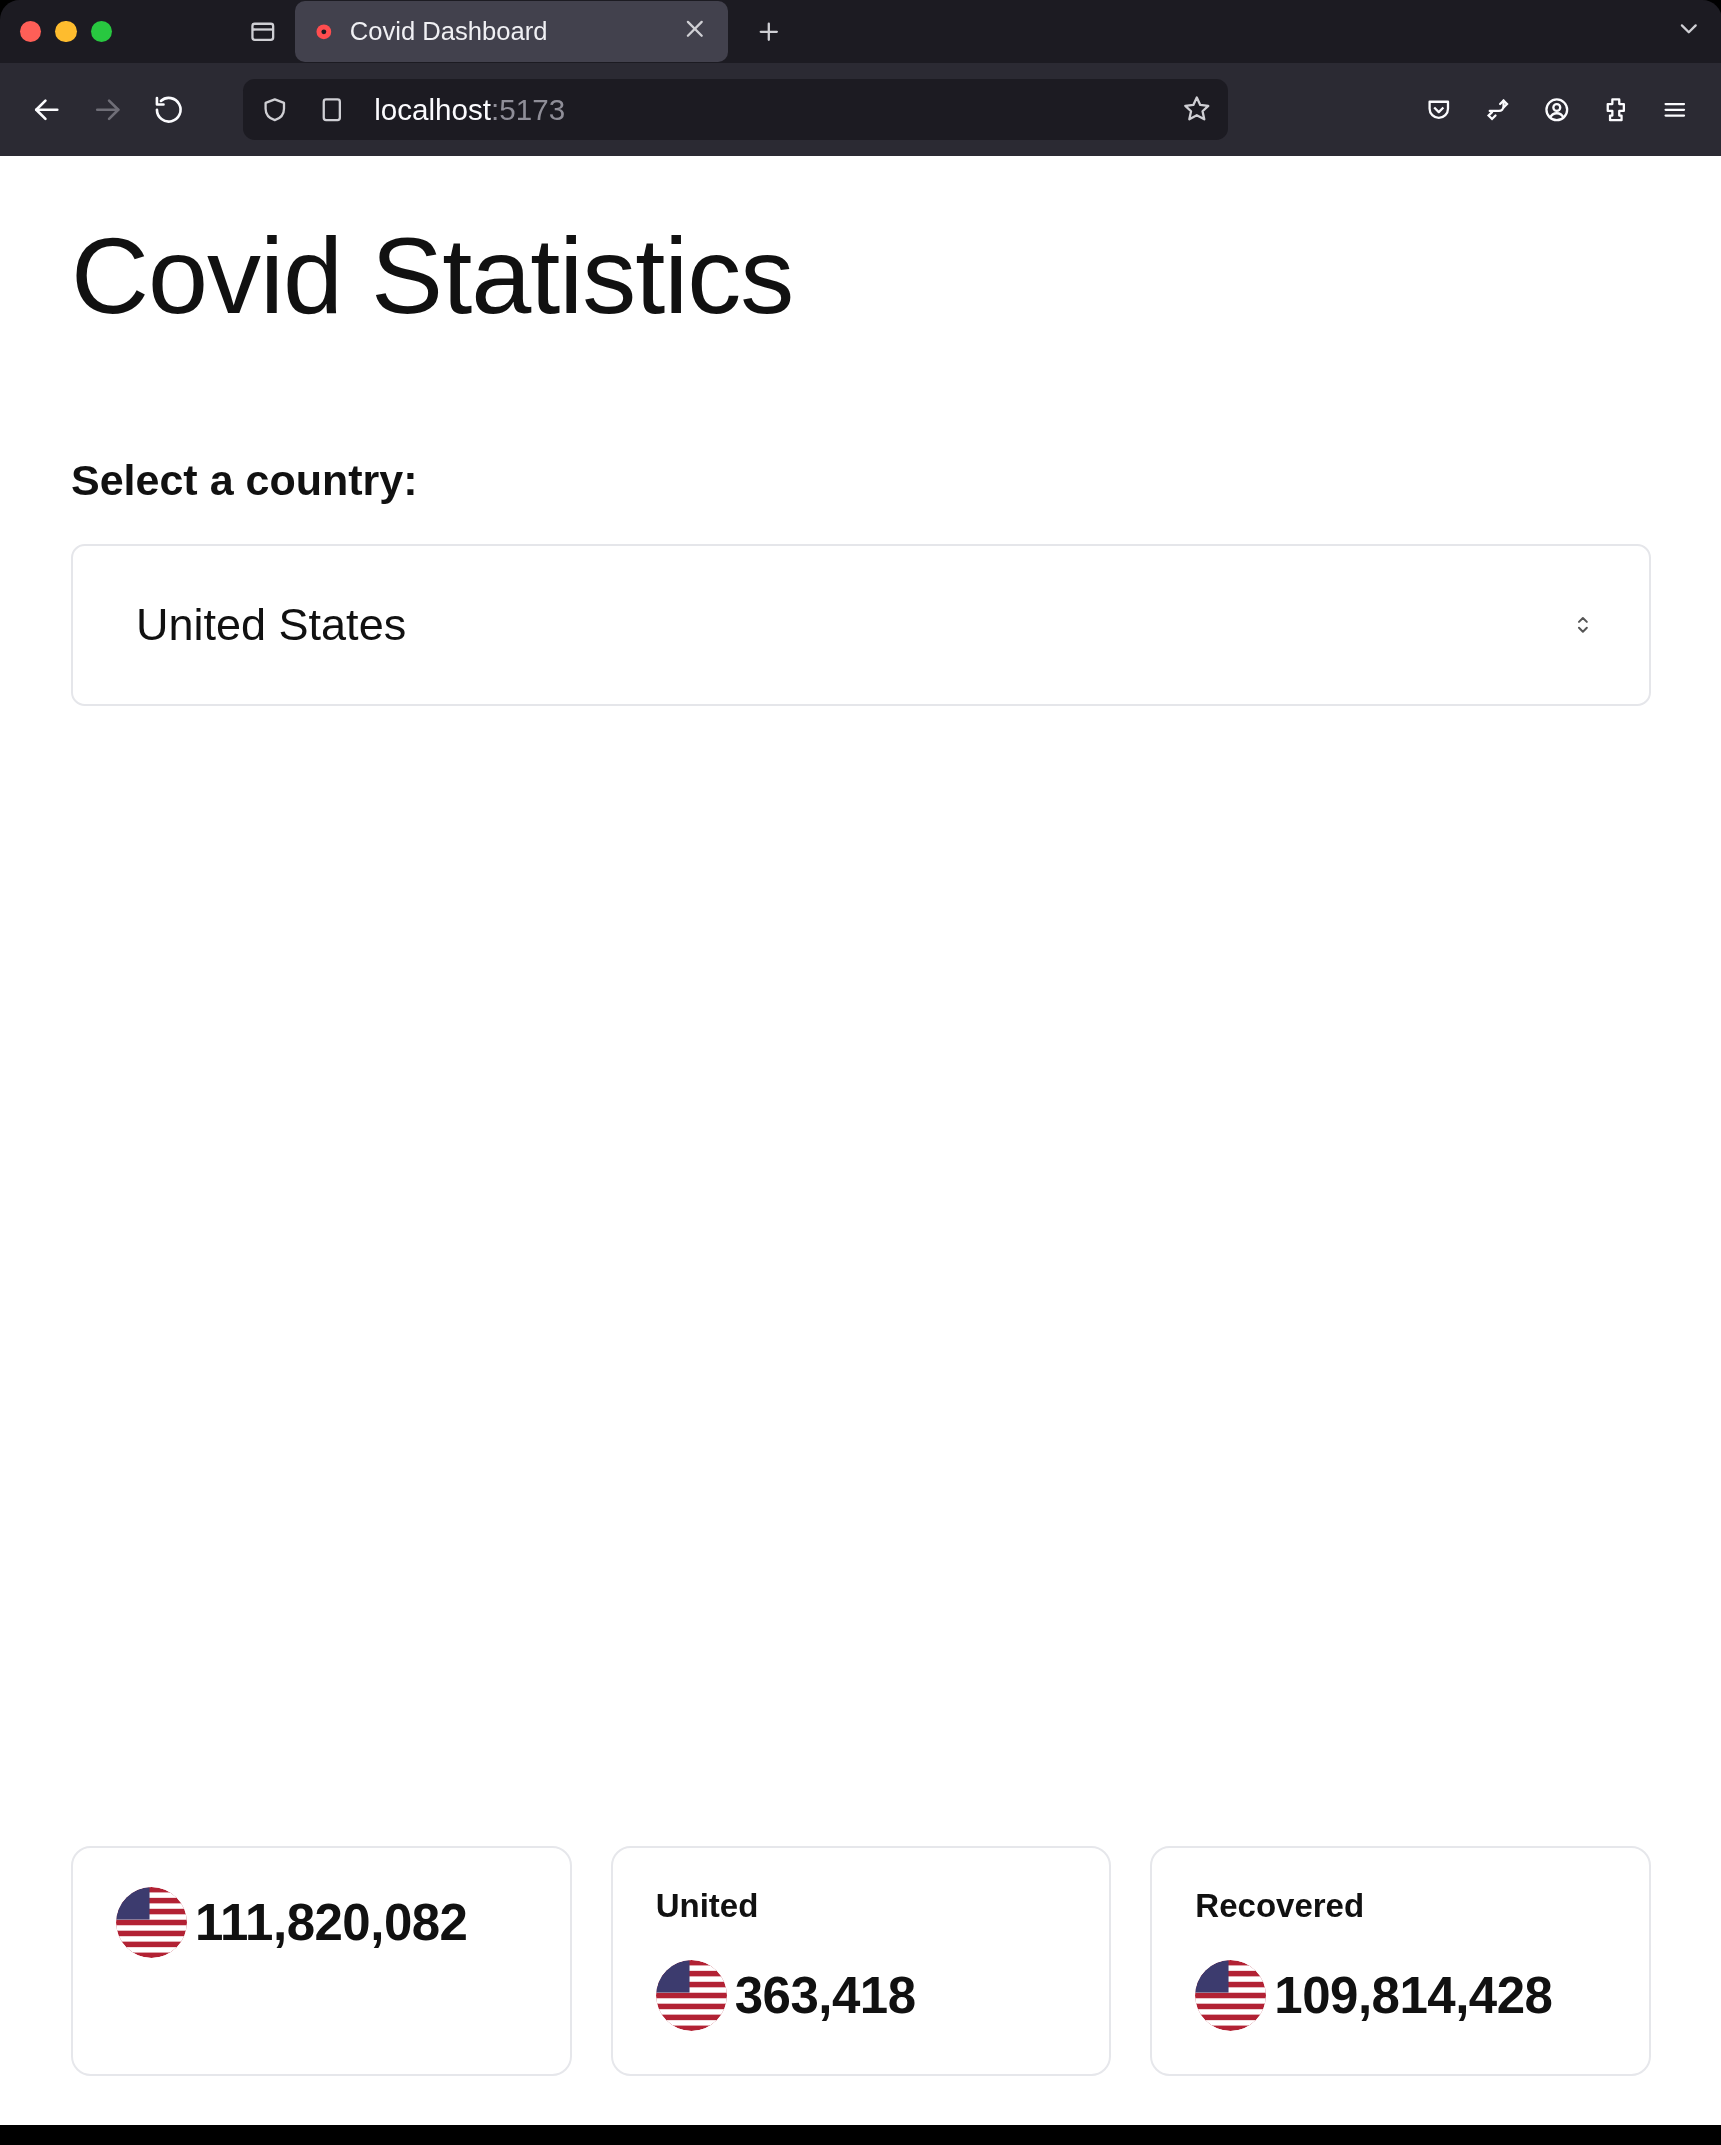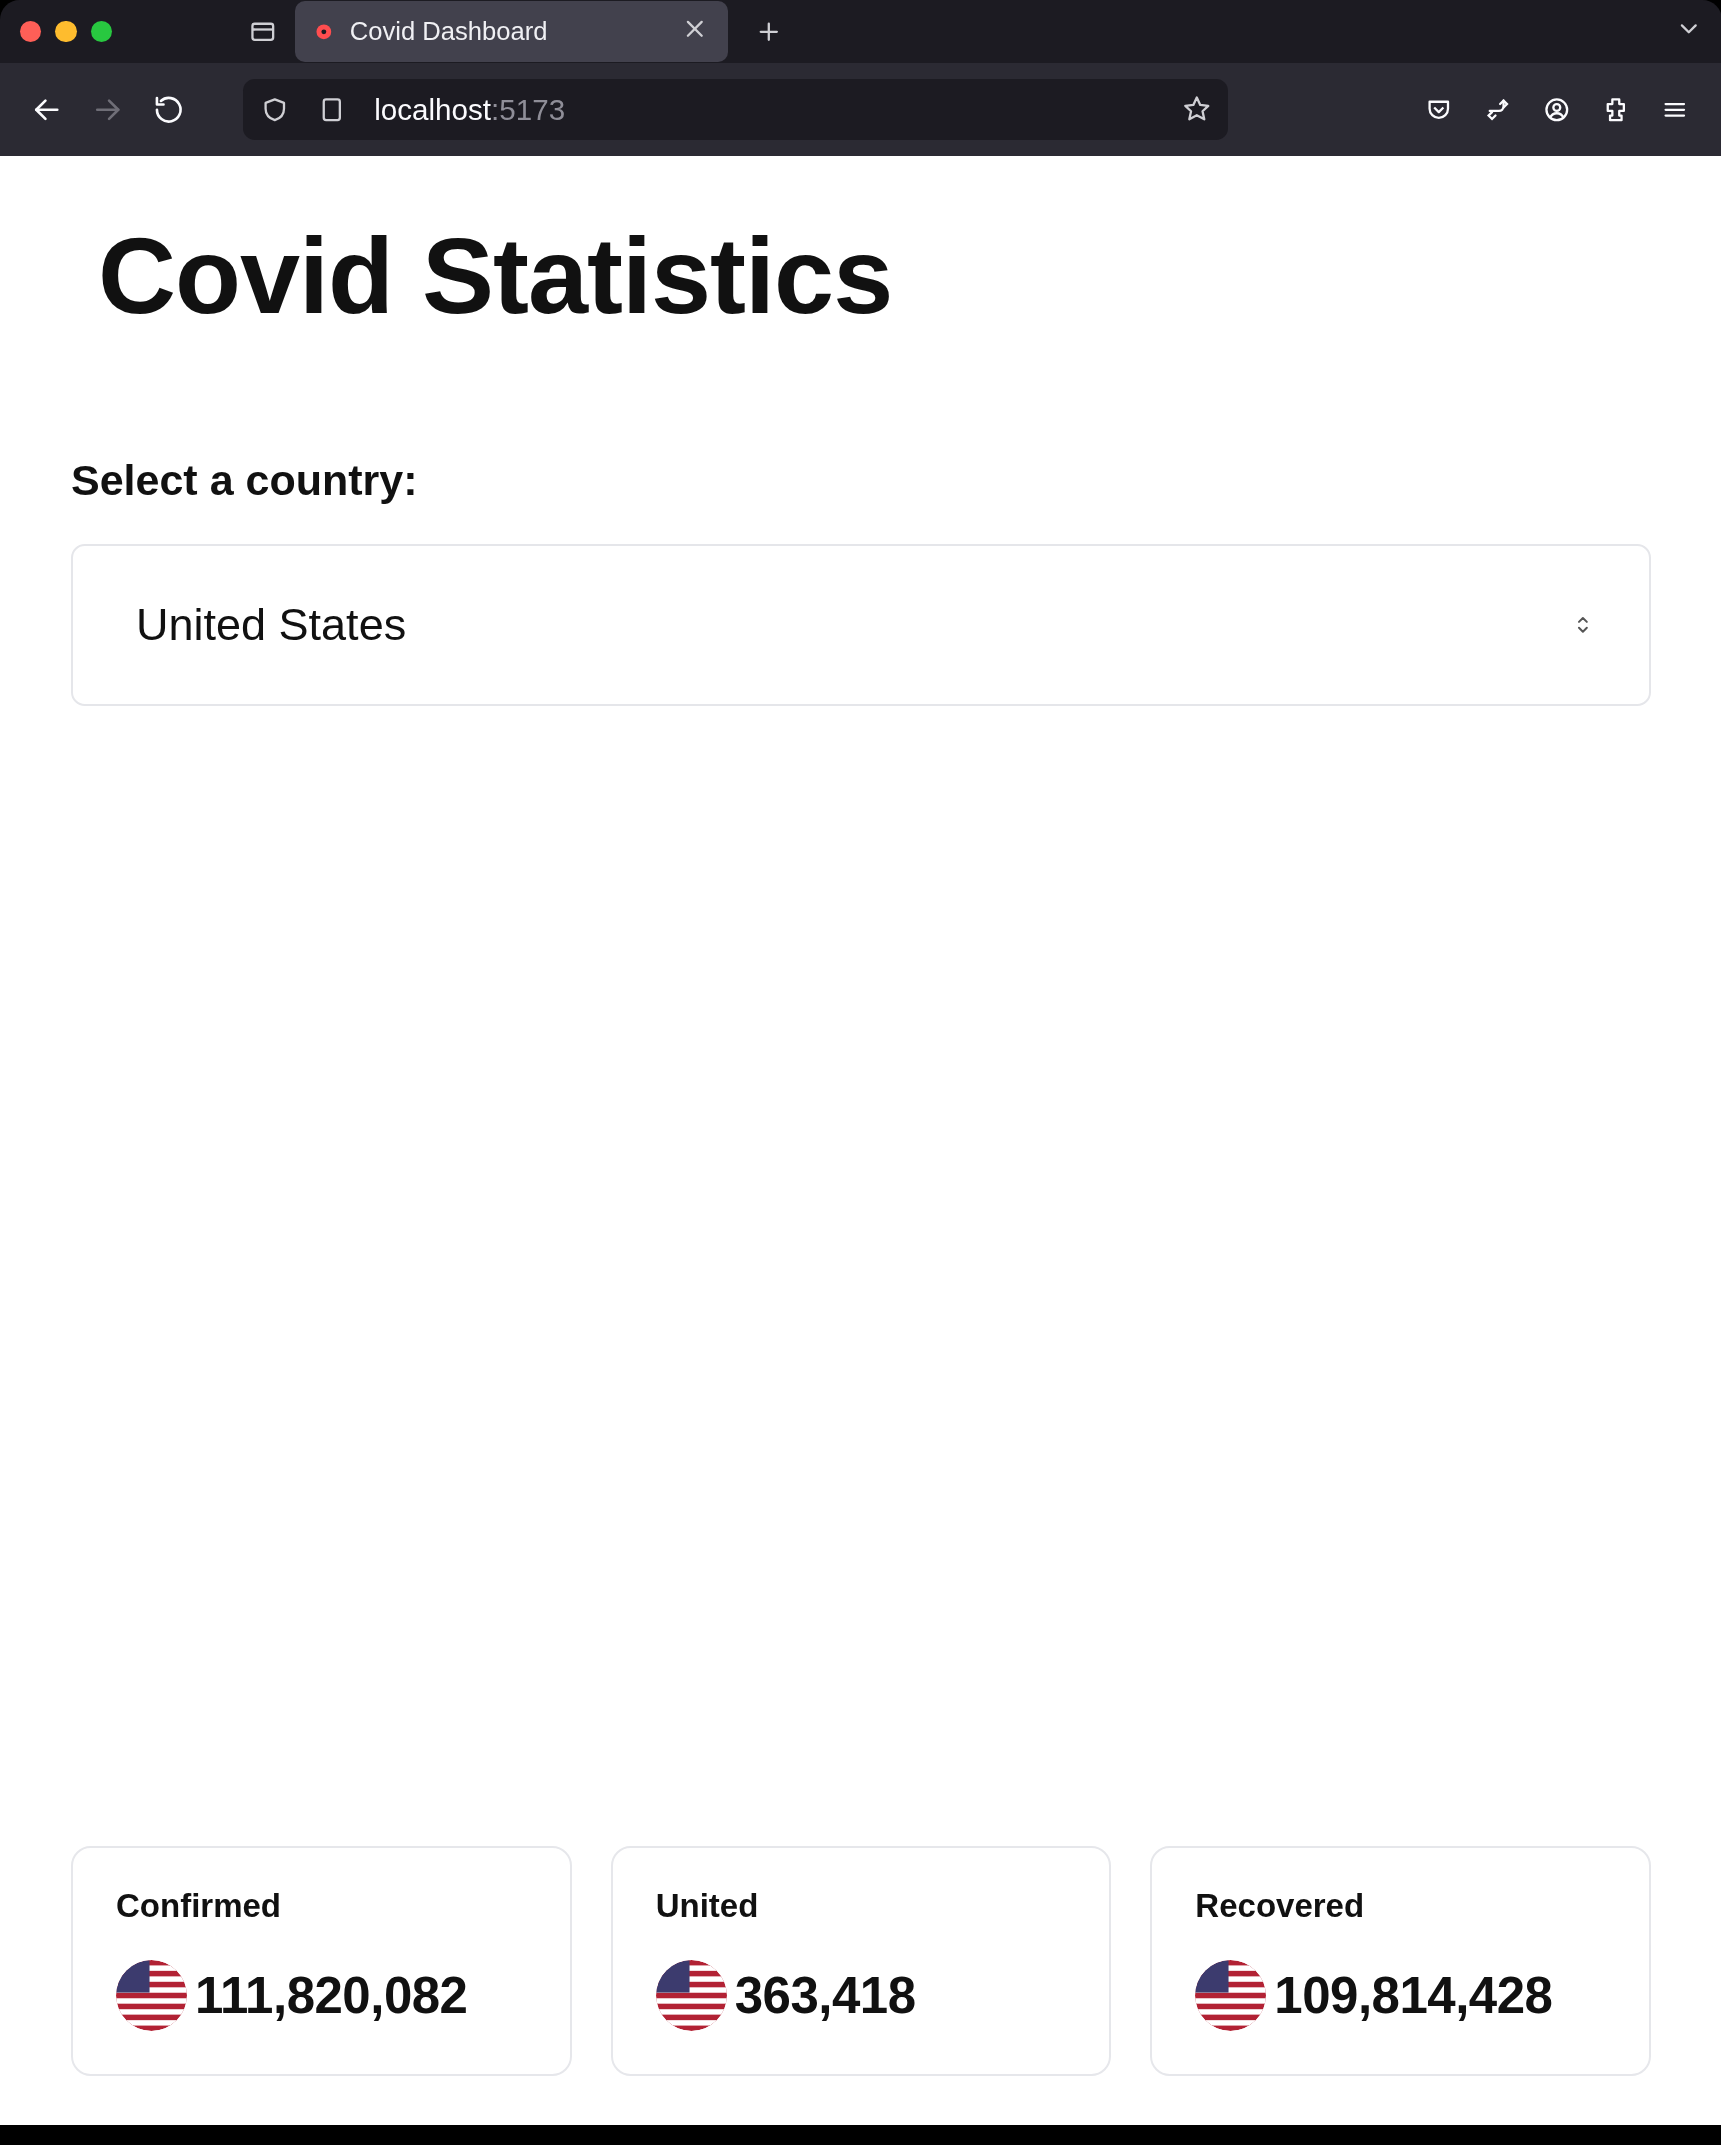--- a/index.html
+++ b/index.html
@@ -151,24 +151,23 @@
     background:#ffffff;
     width: 100%;
     height: calc(2145px - 83px - 93px);
     padding: 57px 71px 39px 71px;
     color:#111;
     display:flex;
     flex-direction:column;
   }
   h1.page-title {
     font-size: 108px;
-    font-weight: 700;
+    font-weight: 400;
     letter-spacing: -1px;
     margin-bottom: 118px;
-    margin-left: 27px;
   }
   .select-label {
     font-size: 43px;
     font-weight: 600;
     margin-bottom: 39px;
   }
   .country-select {
     width: 100%;
     border: 2px solid #e5e6ea;
     border-radius: 13.8px;
@@ -366,21 +365,20 @@
       <span class="select-caret">
         <svg width="13.8" height="19.7" viewBox="0 0 14 20" fill="none" stroke="#555" stroke-width="2" stroke-linecap="round" stroke-linejoin="round">
           <polyline points="3 7 7 3 11 7"></polyline>
           <polyline points="3 13 7 17 11 13"></polyline>
         </svg>
       </span>
     </div>
 
     <div class="cards">
       <div class="card">
-        <div class="card-label">Confirmed</div>
         <div class="card-body">
           <div class="flag">
             <svg viewBox="0 0 72 72" width="71" height="71">
               <defs>
                   <clipPath id="c0">
                     <circle cx="36" cy="36" r="36"></circle>
                   </clipPath>
                 </defs>
               <g clip-path="url(#c0)">
                 <rect width="72" height="72" fill="#b22234"></rect>

